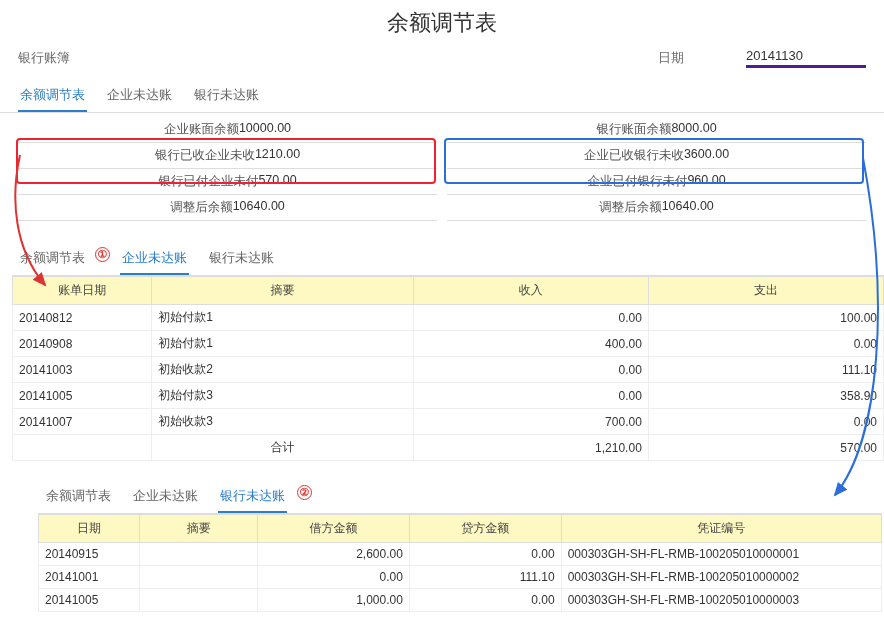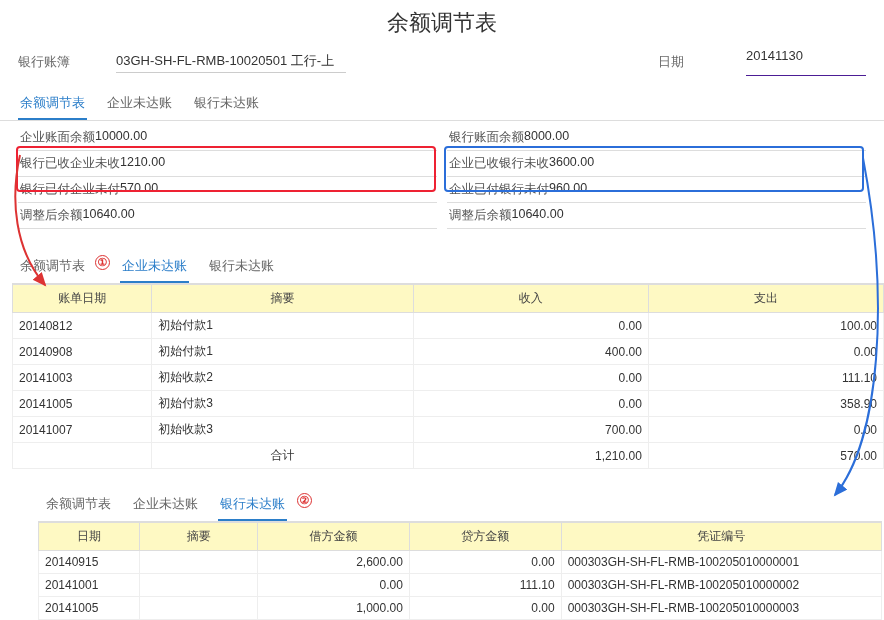--- a/index.html
+++ b/index.html
@@ -2,27 +2,27 @@
 <html><head>
 <meta charset="utf-8">
 <style>
   * { box-sizing: border-box; margin: 0; padding: 0; }
   body { font-family: "Microsoft YaHei", Arial, sans-serif; font-size: 12px; color: #333; background: #fff; width: 884px; position: relative; }
   .title { text-align: center; font-size: 22px; font-weight: 400; padding: 8px 0 6px; color: #333; }
   .header-row { display: flex; align-items: center; padding: 4px 18px 8px; gap: 28px; }
   .hdr-label { color: #6a6a6a; font-size: 13px; width: 70px; }
   .hdr-val { font-size: 13px; border-bottom: 1px solid #ccc; min-width: 230px; display: inline-block; padding-bottom: 2px; }
   .hdr-date-label { color: #6a6a6a; font-size: 13px; margin-left: auto; width: 60px; }
-  .hdr-date-val { font-size: 13px; border-bottom: 1px solid #4c1d95; min-width: 120px; display: inline-block; padding-bottom: 12px; }
+  .hdr-date-val { font-size: 13px; border-bottom: 3px solid #4c1d95; min-width: 120px; display: inline-block; padding-bottom: 2px; }
   .tabs { display: flex; gap: 18px; padding: 4px 18px 0; border-bottom: 1px solid #ddd; font-size: 13px; }
   .tab { padding: 6px 2px; color: #666; cursor: pointer; }
   .tab.active { color: #2b7ec9; border-bottom: 2px solid #2b7ec9; font-weight: 500; }
   .rec-grid { display: flex; padding: 4px 18px 0; gap: 0; position: relative; }
   .rec-col { flex: 1; }
-  .rec-row { display: flex; justify-content: flex-start; border-bottom: 1px solid #ddd; padding: 4px 2px; font-size: 12.5px; }
+  .rec-row { display: flex; justify-content: center; border-bottom: 1px solid #ddd; padding: 4px 2px; font-size: 12.5px; }
   .rec-row .lbl { color: #555; }
   .rec-row .val { color: #333; }
   .red-box { position: absolute; border: 2px solid #e23; border-radius: 4px; left: 16px; top: 25px; width: 420px; height: 46px; pointer-events: none; }
   .blue-box { position: absolute; border: 2px solid #2b6ed9; border-radius: 4px; left: 444px; top: 25px; width: 420px; height: 46px; pointer-events: none; }
   .section2 { margin-top: 18px; padding-left: 12px; }
   .tabs2 { display: flex; gap: 18px; padding: 4px 6px 0; font-size: 13px; border-bottom: 1px solid #ddd; position: relative; }
   .badge { display: inline-block; border: 1.5px solid #d33; color: #d33; border-radius: 50%; width: 15px; height: 15px; line-height: 13px; text-align: center; font-size: 11px; font-weight: bold; }
   table { border-collapse: collapse; width: 100%; font-size: 12px; }
   th { background: #fef9c3; border: 1px solid #ddd; padding: 5px 6px; font-weight: 500; color: #444; text-align: center; }
   td { border: 1px solid #eee; padding: 4px 6px; }
@@ -31,21 +31,20 @@
   .section3 { margin-top: 16px; padding-left: 38px; padding-right: 2px; }
   svg.overlay { position: absolute; top: 0; left: 0; pointer-events: none; }
 </style>
 </head>
 <body>
 
 <div class="title">余额调节表</div>
 
 <div class="header-row">
   <span class="hdr-label">银行账簿</span>
-  <span class="hdr-val">03GH-SH-FL-RMB-10020501 工行-上</span>
   <span class="hdr-date-label">日期</span>
   <span class="hdr-date-val">20141130</span>
 </div>
 
 <div class="tabs">
   <div class="tab active">余额调节表</div>
   <div class="tab">企业未达账</div>
   <div class="tab">银行未达账</div>
 </div>
 

